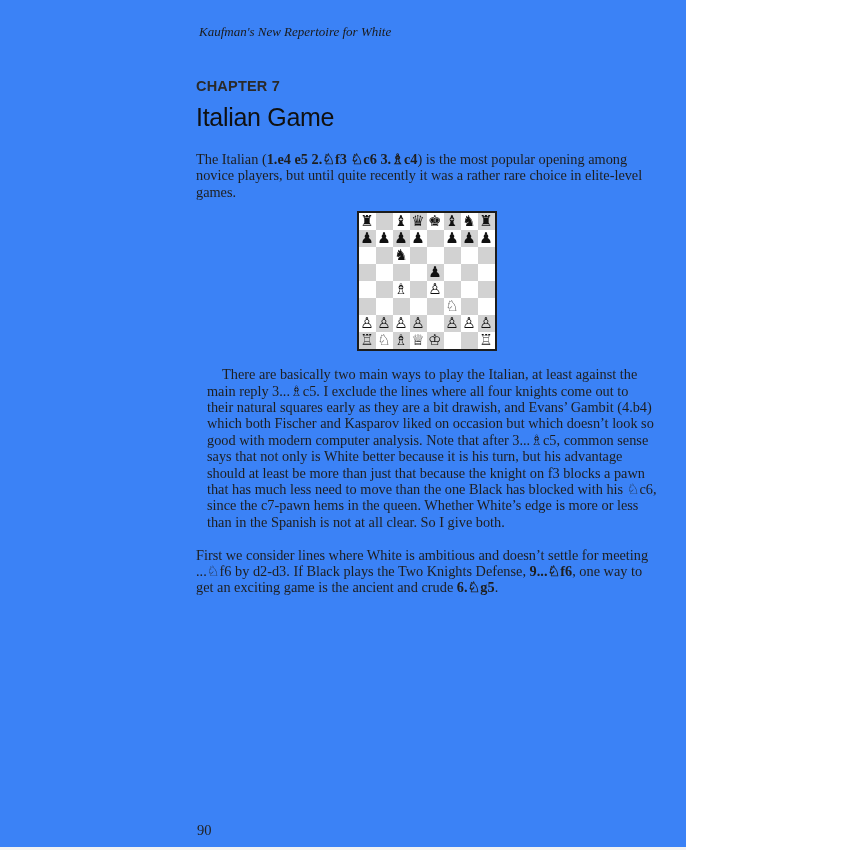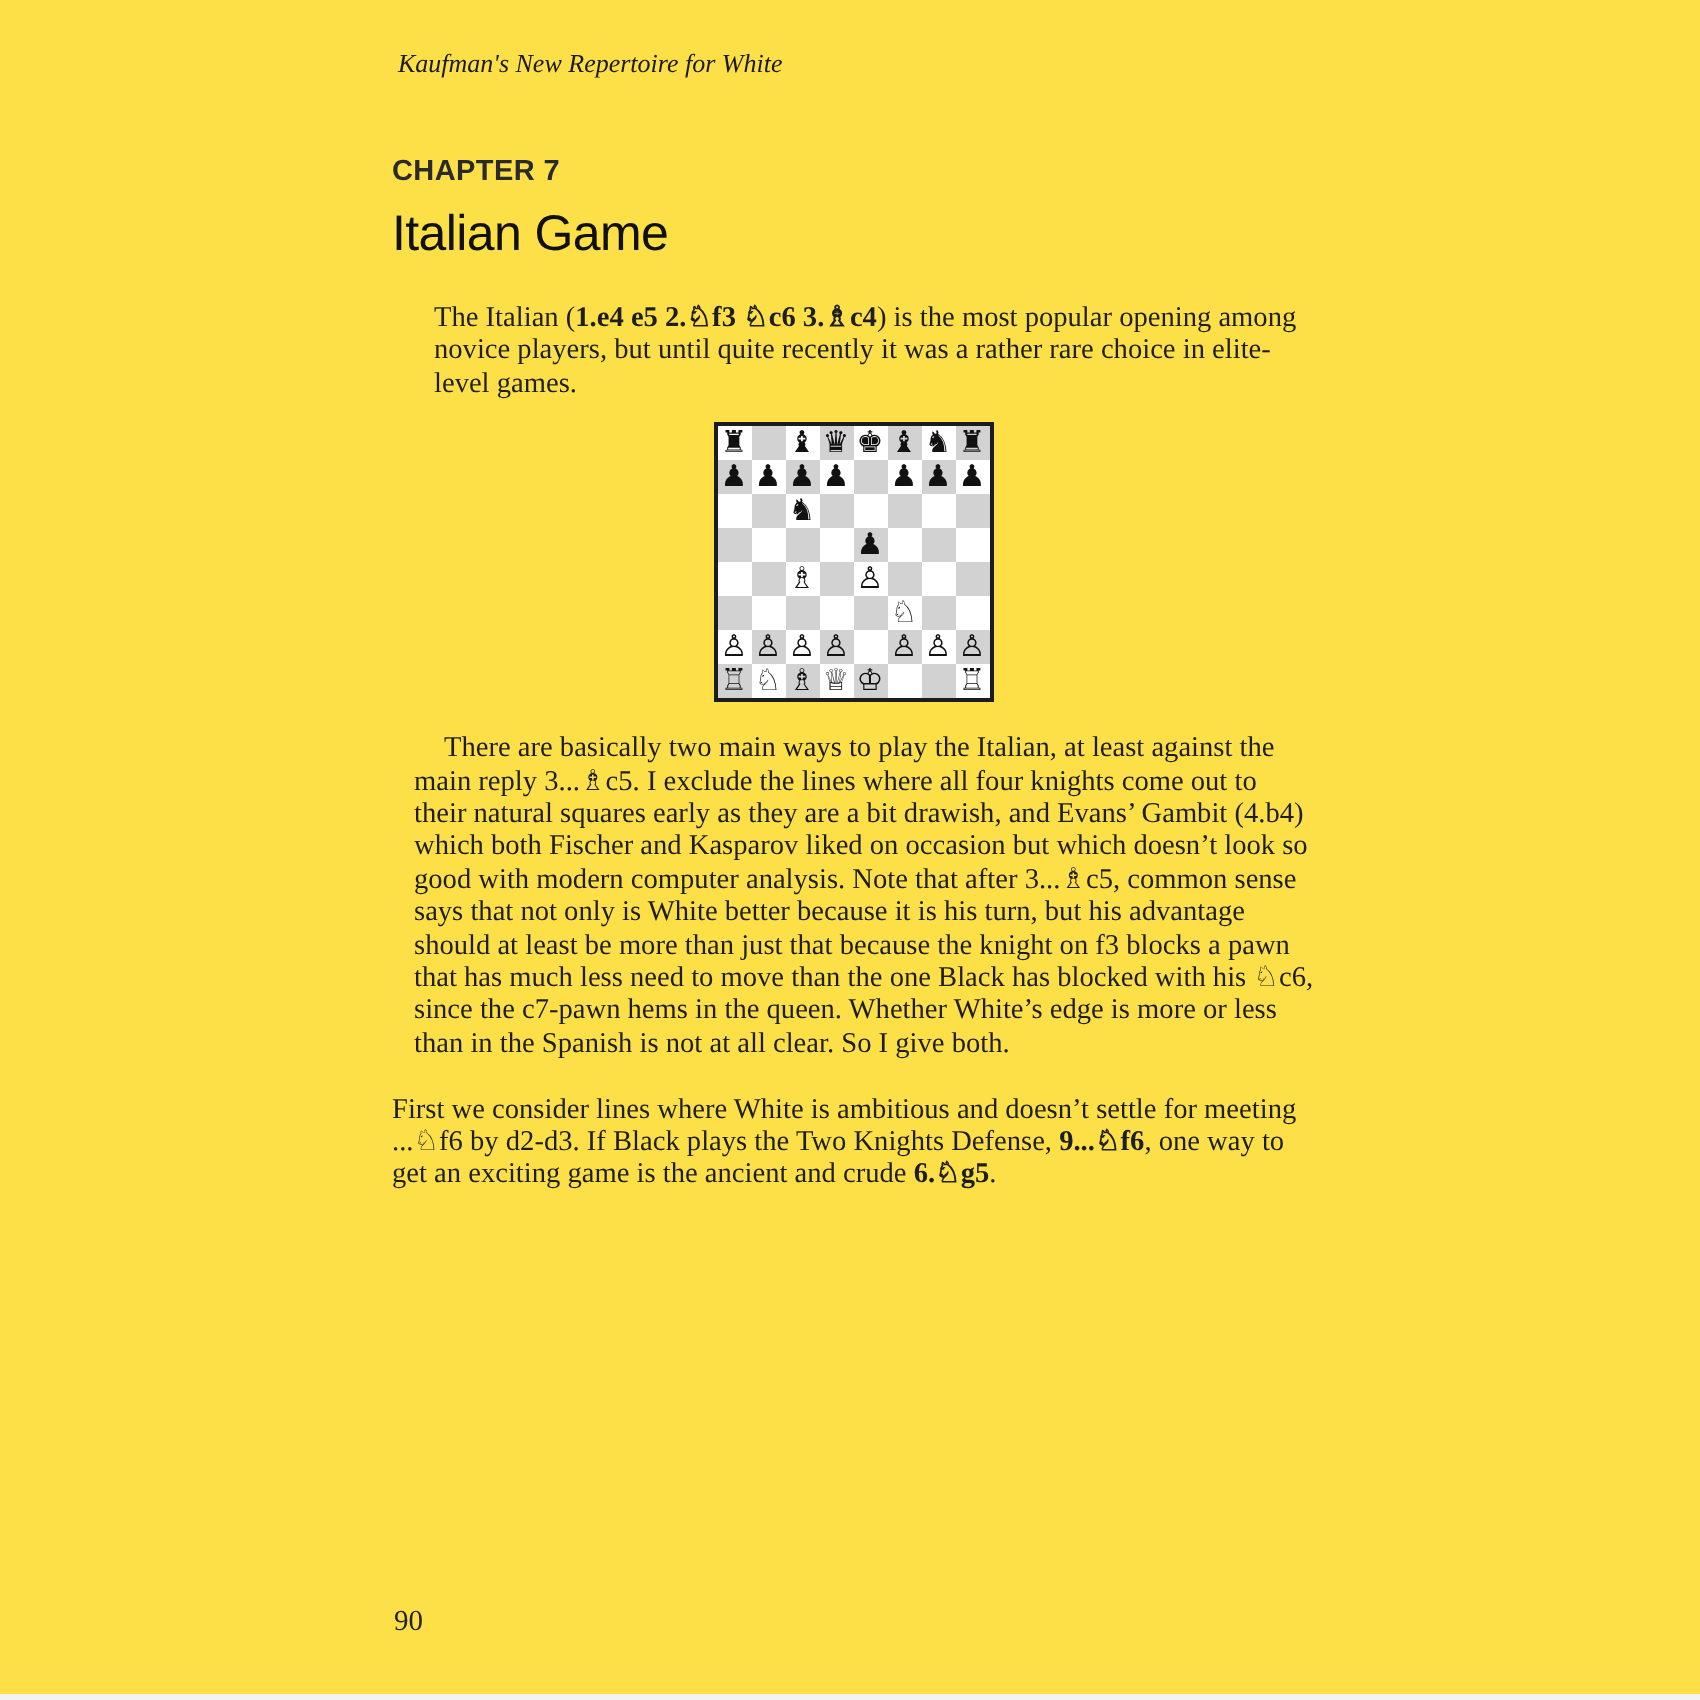--- a/index.html
+++ b/index.html
@@ -1,19 +1,19 @@
 <!DOCTYPE html>
 <html><head>
 <meta charset="utf-8">
 <style>
   html,body{margin:0;padding:0;}
   .page{
     position:relative;
-    width:850px;height:850px;
-    background:#fde047;
+    width:686px;height:850px;
+    background:#3b82f6;
     overflow:hidden;
     color:#1e1e1e;
     font-family:"Liberation Serif", serif;
   }
   .running-head{
     position:absolute;
     left:199px;top:24px;
     font-family:"Liberation Serif", serif;
     font-style:italic;
     font-size:13px;
@@ -40,21 +40,21 @@
     color:#101010;
     margin:9px 0 0 0;
   }
   .para{
     margin:0;
     font-size:14.3px;
     line-height:16.4px;
     color:#1e1e1e;
     text-align:left;
   }
-  .para.first{ margin-top:19px;margin-left:21px; }
+  .para.first{ margin-top:19px; }
   .para.indent{ text-indent:15px;margin-left:11px; }
   .para.space-before{ margin-top:16.4px; }
   .bold{ font-weight:bold; }
   .board-wrap{
     margin:11px auto 15px auto;
     width:140px;
   }
   .board{
     display:grid;
     grid-template-columns:repeat(8,17px);
@@ -67,21 +67,21 @@
     display:block;
     width:17px;height:17px;
     font-family:"DejaVu Sans", sans-serif;
     font-size:15px;
     line-height:17px;
     text-align:center;
     color:#111111;
   }
   .page-number{
     position:absolute;
-    left:197px;top:803px;
+    left:197px;top:822px;
     font-size:14.5px;
     color:#222222;
   }
   .bottom-edge{
     position:absolute;
     left:0;bottom:0;width:850px;height:3px;
     background:#f3f3f3;
   }
 </style>
 </head>

